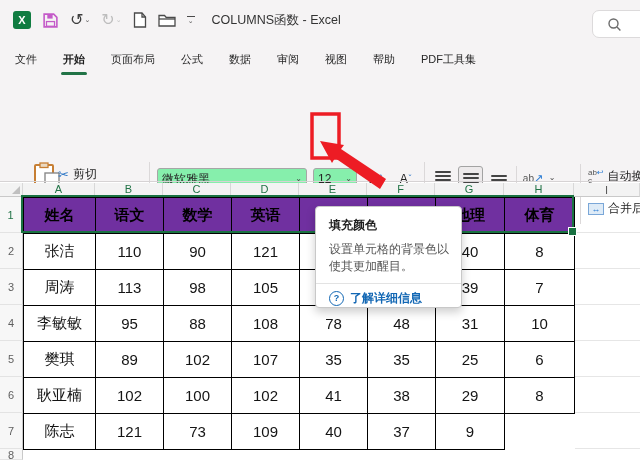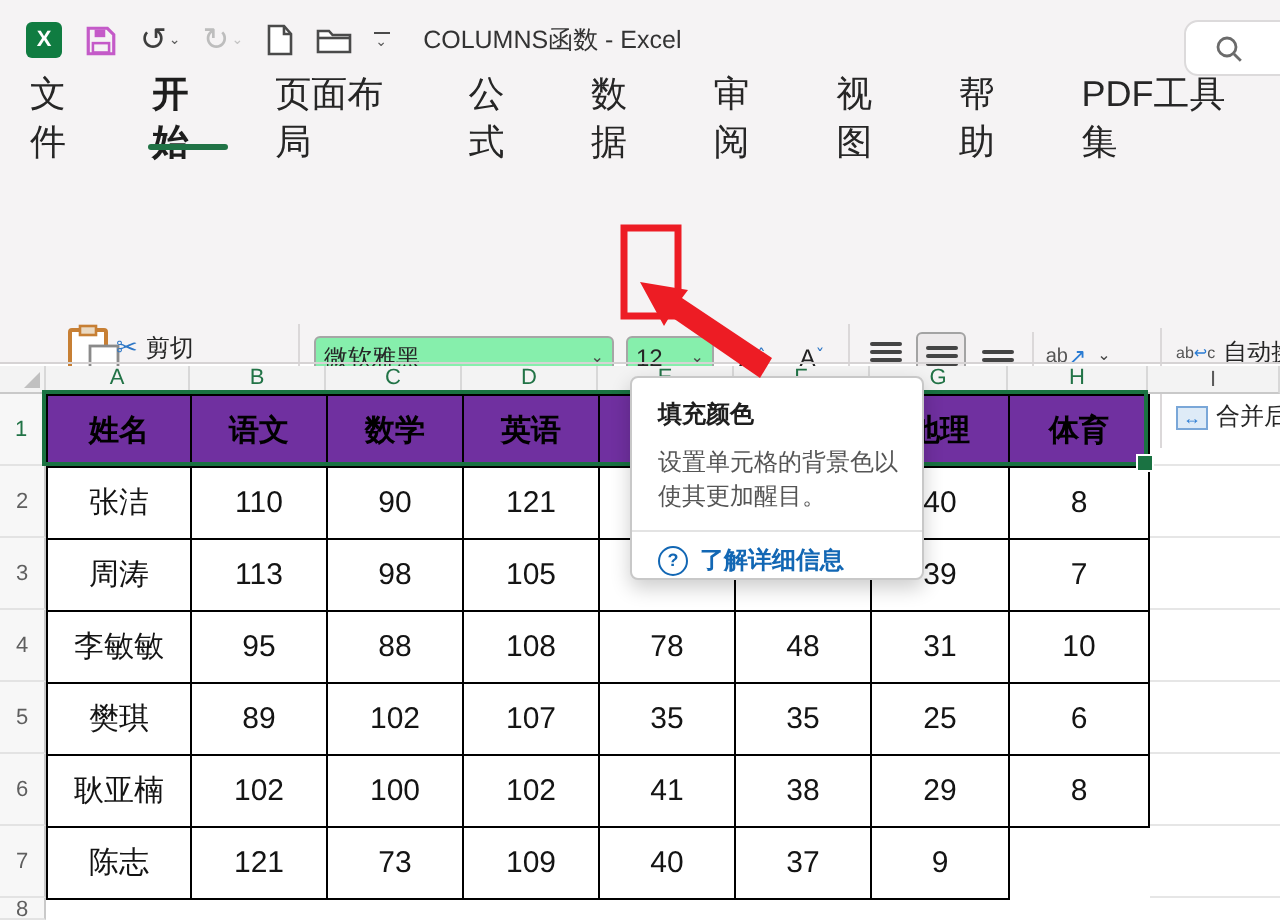--- a/index.html
+++ b/index.html
@@ -14,21 +14,21 @@
   .undo-g{font-size:16px;color:#3d3d3d;line-height:1;}
   .redo-g{font-size:16px;color:#BDBDBD;line-height:1;}
   .mini-chev{font-size:7px;color:#5a5a5a;line-height:1;font-family:"DejaVu Sans",sans-serif;}
   .mini-chev.dis{color:#C3C3C3;}
   .qat-custom{display:flex;flex-direction:column;align-items:center;line-height:1;}
   .qat-custom .bar{width:8px;height:0;border-top:1.4px solid #4a4a4a;margin-bottom:1px;}
   .title-text{font-size:12.5px;color:#333;margin-left:6px;white-space:nowrap;}
   .searchbox{position:absolute;right:-14px;top:10px;width:62px;height:28px;background:#fff;border:1px solid #DCDADB;border-radius:7px;display:flex;align-items:center;padding-left:14px;box-sizing:border-box;}
   
   .tabs{position:absolute;left:0;top:40px;width:640px;height:38px;display:flex;align-items:center;padding-left:2px;}
-  .tab{position:relative;padding:0 13px;font-size:18px;height:100%;display:flex;align-items:center;cursor:default;}
+  .tab{position:relative;padding:0 13px;font-size:11px;height:100%;display:flex;align-items:center;cursor:default;}
   .tab.active{font-weight:bold;color:#1d1d1d;}
   .tab.active .underline{position:absolute;left:11px;right:11px;bottom:3px;height:3px;background:#217346;border-radius:2px;}
   
   .ribbon{position:absolute;left:0;top:78px;width:640px;height:104px;}
   .ribbon-border{position:absolute;left:0;top:181px;width:640px;height:1px;background:#D6D3D4;}
   .vsep{position:absolute;width:1px;background:#DBD8D9;top:84px;height:90px;}
   .group-label{position:absolute;font-size:11px;color:#4c4c4c;top:160px;text-align:center;}
   .launcher{position:absolute;top:162px;font-size:10px;color:#666;font-family:"DejaVu Sans",sans-serif;line-height:1;}
   .paste{position:absolute;left:24px;top:84px;width:46px;height:72px;display:flex;flex-direction:column;align-items:center;}
   .paste-label{font-size:12px;margin-top:2px;}
@@ -49,42 +49,42 @@
   .pinyin .t{font-size:7px;font-style:italic;}
   .pinyin .b{font-size:11px;}
   .caret-up,.caret-dn{font-size:9px;color:#2E77C6;line-height:1;font-family:"DejaVu Sans",sans-serif;}
   .grow-a{font-size:14px;color:#222;line-height:1;}
   
   .vic{width:16px;height:14px;display:flex;flex-direction:column;}
   .vic .b{width:16px;height:2px;background:#444;border-radius:1px;}
   .hic{width:16px;height:13px;display:flex;flex-direction:column;justify-content:space-between;}
   .hic .b{height:2px;background:#444;border-radius:1px;}
   .blue{color:#2B7CD3;}
-  .wrapstack{display:flex;flex-direction:row;line-height:1;font-size:8px;color:#555;justify-content:space-between;}
+  .wrapstack{display:flex;flex-direction:column;line-height:1;font-size:8px;color:#555;justify-content:space-between;}
   .merge-ic{width:16px;height:12px;border:1px solid #7AA7D8;background:#DEEBF7;display:flex;align-items:center;justify-content:center;font-size:9px;color:#2B7CD3;box-sizing:border-box;}
   .bigbtn{position:absolute;display:flex;align-items:center;gap:4px;font-size:12px;white-space:nowrap;}
   
   .colheads{position:absolute;left:0;top:183px;display:grid;grid-template-columns:23px 72px 68px 68px 68px 68px 68px 69px 70px 66px;height:14px;}
   .ch{background:#F3F3F3;border-right:1px solid #D8D8D8;border-bottom:1px solid #C9C9C9;font-size:11px;display:flex;align-items:center;justify-content:center;box-sizing:border-box;color:#595959;}
   .ch.selcol{color:#217346;border-bottom:2px solid #1A7242;}
   .corner{position:relative;}
   .corner .tri{position:absolute;right:2px;bottom:2px;width:0;height:0;border-left:8px solid transparent;border-bottom:8px solid #C0C0C0;}
   .rowheads{position:absolute;left:0;top:197px;width:23px;}
   .rh{width:23px;height:36px;box-sizing:border-box;border-right:1px solid #C9C9C9;border-bottom:1px solid #E3E3E3;background:#F7F7F7;font-size:11px;color:#5f5f5f;display:flex;align-items:center;justify-content:center;}
   .rh.selrow{color:#217346;border-right:2px solid #1A7242;}
   .rh.cut{height:11px;align-items:flex-start;}
   .tbl{position:absolute;left:23px;top:197px;display:grid;grid-template-columns:72px 68px 68px 68px 68px 68px 69px 70px;border-top:1px solid #000;border-left:1px solid #000;background:#fff;}
   .td{height:35px;border-right:1px solid #000;border-bottom:1px solid #000;display:flex;align-items:center;justify-content:center;font-size:15px;color:#141414;box-sizing:content-box;}
   .td.hdr{background:#7030A0;font-weight:bold;color:#000;}
   .icol{position:absolute;left:574px;top:197px;width:66px;}
   .icell{height:36px;border-bottom:1px solid #E6E6E6;box-sizing:border-box;}
   .selbox{position:absolute;left:21px;top:195px;width:553px;height:38px;border:2px solid #1A7242;box-sizing:border-box;pointer-events:none;z-index:3;}
   .handle{position:absolute;right:-5px;bottom:-5px;width:7px;height:7px;background:#1A7242;border:1.5px solid #fff;}
   
-  .tooltip{position:absolute;left:315px;top:188px;width:147px;height:102px;background:#fff;border:1px solid #C8C8C8;border-radius:4px;box-shadow:0 4px 10px rgba(0,0,0,.2);z-index:5;box-sizing:border-box;padding:10px 13px 6px;}
+  .tooltip{position:absolute;left:315px;top:206px;width:147px;height:102px;background:#fff;border:1px solid #C8C8C8;border-radius:4px;box-shadow:0 4px 10px rgba(0,0,0,.2);z-index:5;box-sizing:border-box;padding:10px 13px 6px;}
   .tt-title{font-size:12px;font-weight:bold;color:#1f1f1f;}
   .tt-body{font-size:12px;color:#555;line-height:1.4;margin-top:7px;width:124px;}
   .tt-div{border:none;border-top:1px solid #E3E3E3;margin:8px -13px 6px;}
   .tt-link{display:flex;align-items:center;gap:6px;color:#1267B4;font-size:12px;font-weight:bold;}
   .qmark{width:13px;height:13px;border:1.3px solid #1267B4;border-radius:50%;display:flex;align-items:center;justify-content:center;font-size:9px;font-weight:bold;flex:none;}
   
   .anno{position:absolute;left:305px;top:110px;z-index:6;pointer-events:none;}
 </style>
 </head>
 <body>

